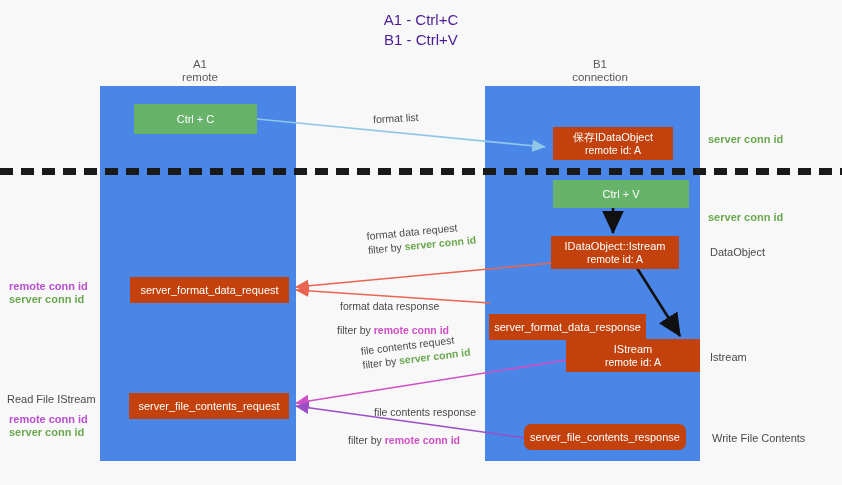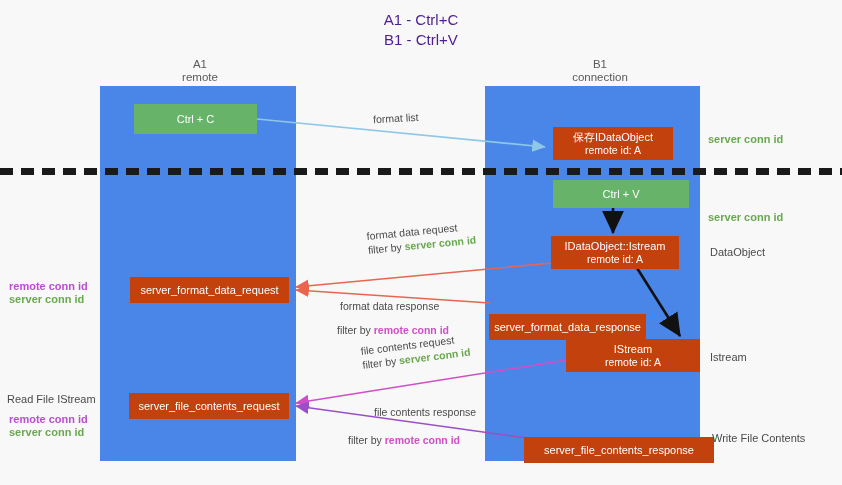--- a/index.html
+++ b/index.html
@@ -148,21 +148,21 @@
     </div>
 
     <div class="node orange" style="left:489px;top:289px;width:157px;height:26px;margin-top:25px;">
       <div>server_format_data_response</div>
     </div>
 
     <div class="node orange" style="left:129px;top:393px;width:160px;height:26px;">
       <div>server_file_contents_request</div>
     </div>
 
-    <div class="node orange" style="left:524px;top:437px;width:190px;height:26px;">
+    <div class="node orange" style="left:524px;top:424px;width:162px;height:26px;border-radius:7px;">
       <div>server_file_contents_response</div>
     </div>
 
   </div>
 
   <div class="layer" id="text-layer">
 
     <div class="edge-lbl" style="left:373px;top:111px;transform:rotate(-3.2deg);">
       <span>format list</span>
     </div>

